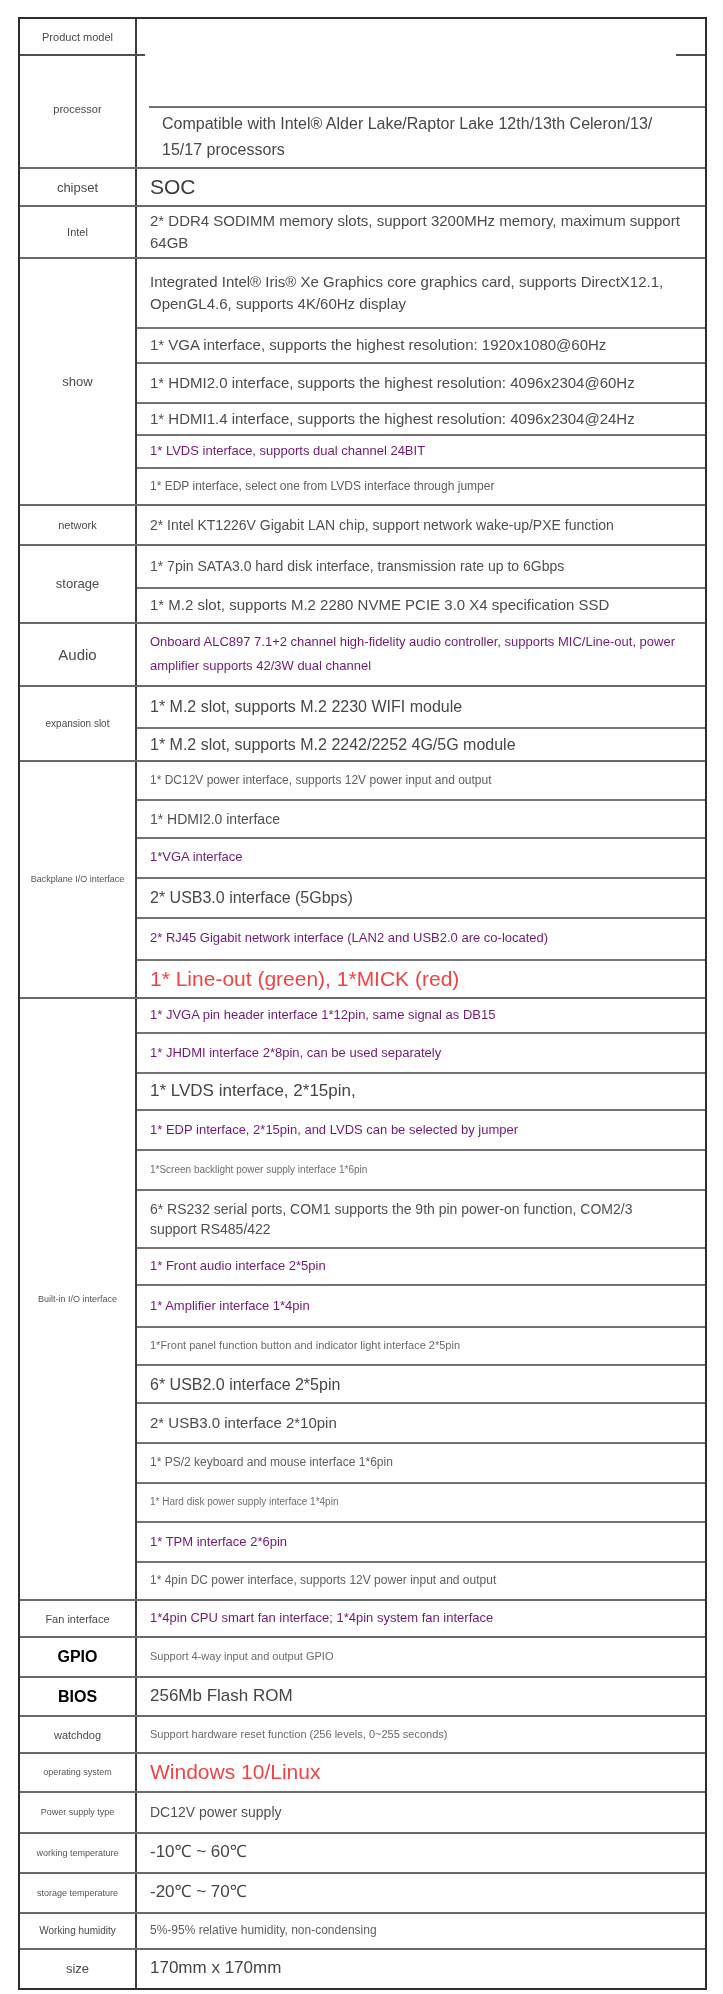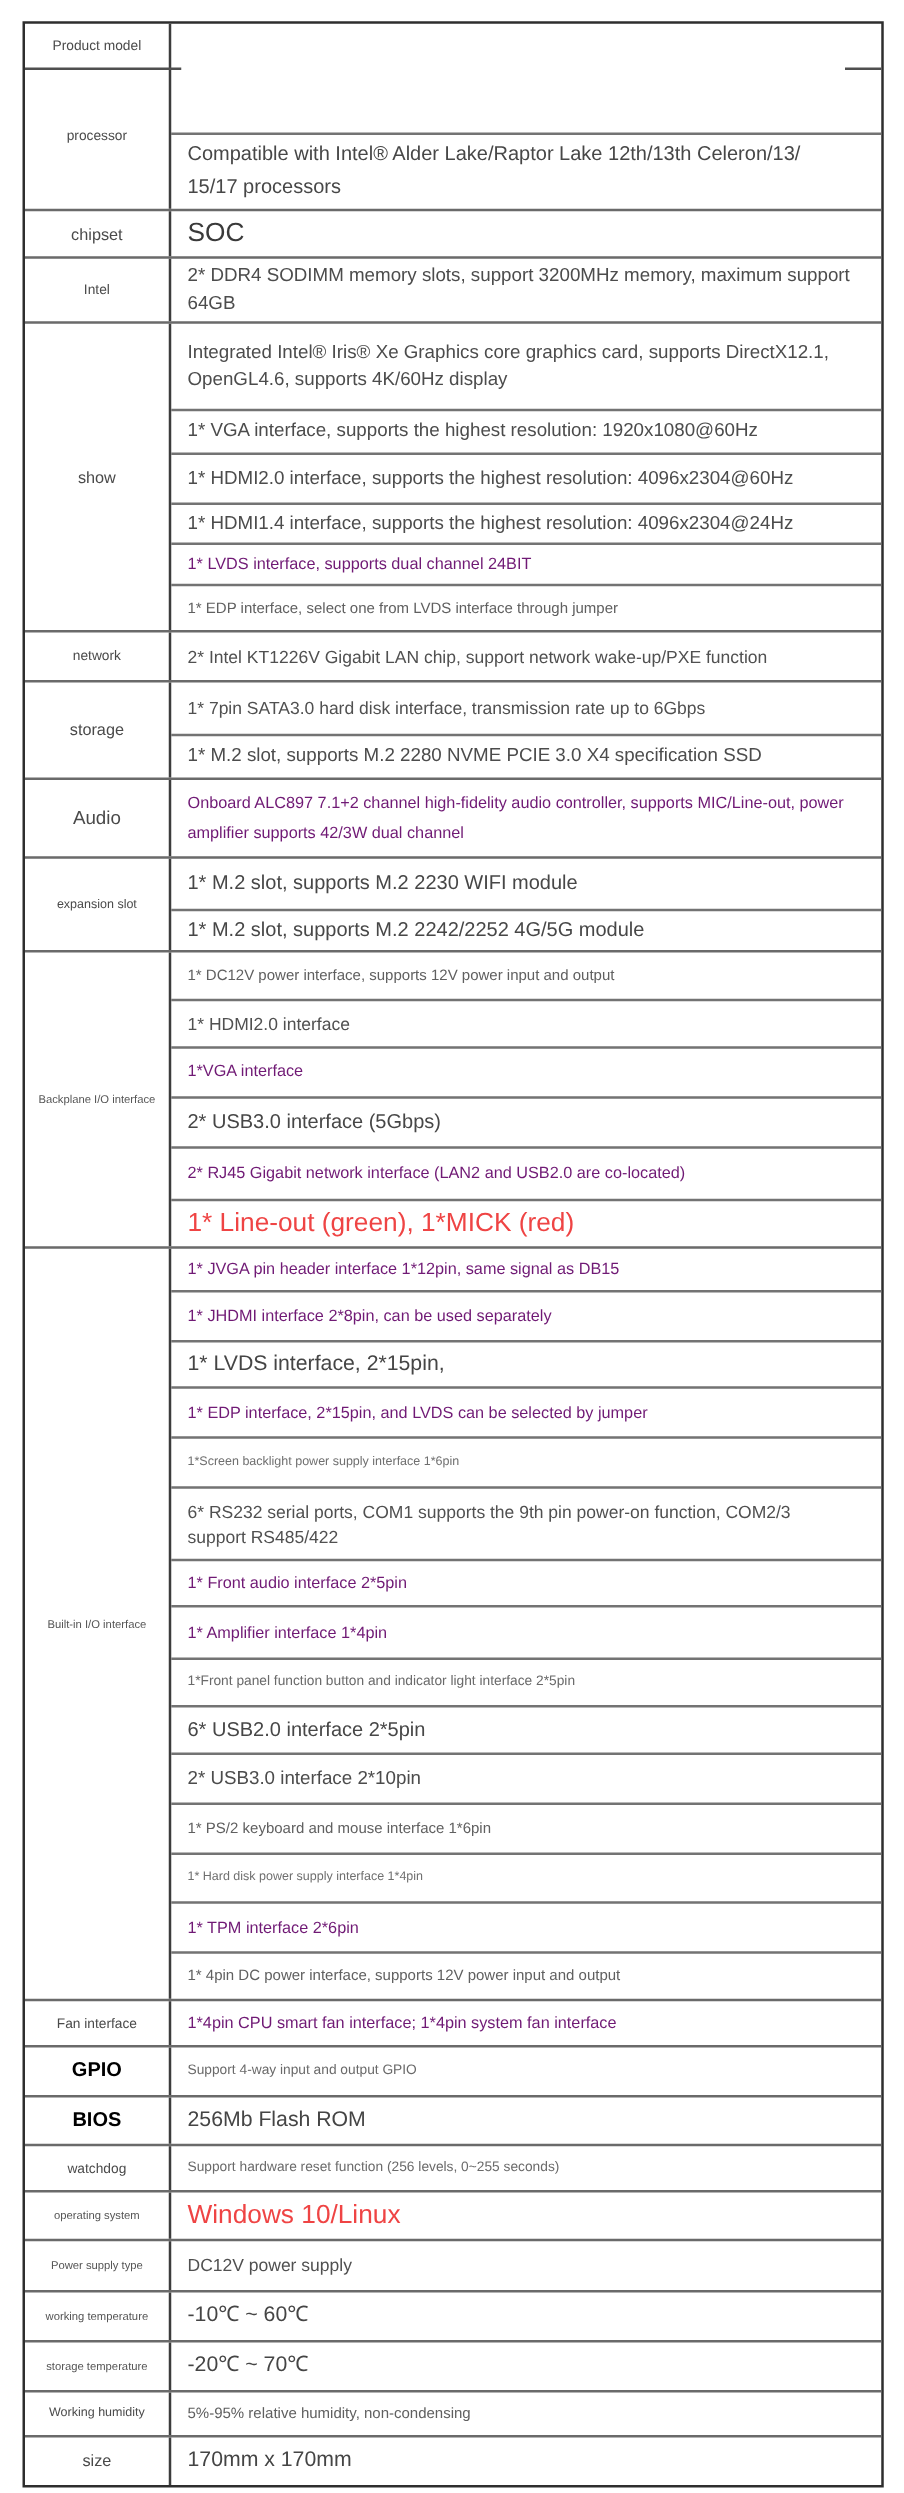--- a/index.html
+++ b/index.html
@@ -1,19 +1,19 @@
 <!DOCTYPE html>
 <html><head>
 <meta charset="utf-8">
 <style>
   html,body{margin:0;padding:0;background:#ffffff;}
   body{width:723px;height:1994px;position:relative;font-family:"Liberation Sans",sans-serif;-webkit-font-smoothing:antialiased;}
   .spec-table{position:absolute;left:18px;top:17px;width:689px;border:2px solid #2e2e2e;box-sizing:border-box;background:#fff;}
   .sec{display:flex;border-top:2px solid #6a6a6a;box-sizing:border-box;}
-  .sec.top{border-top:none;position:relative;}
+  .sec.top{border-top:none;position:relative;gap:12px;}
   .lbl{width:117px;flex:0 0 117px;border-right:2px solid #3c3c3c;display:flex;align-items:center;justify-content:center;text-align:center;box-sizing:border-box;color:#4a4a4a;padding:2px 4px;}
   .lblcol{width:117px;flex:0 0 117px;border-right:2px solid #3c3c3c;display:flex;flex-direction:column;box-sizing:border-box;position:relative;}
   .lblcol .lbl{width:100%;flex:none;border-right:none;}
   .vals{flex:1 1 auto;display:flex;flex-direction:column;min-width:0;}
   .val{display:flex;align-items:center;padding:3px 10px 3px 13px;box-sizing:border-box;color:#4f4f4f;white-space:pre-line;line-height:1.45;}
   .vals .val + .val{border-top:2px solid #737373;}
   
   .lb{font-size:11px;}
   .lb-sm{font-size:10px;}
   .lb-xs{font-size:9px;color:#555;}

